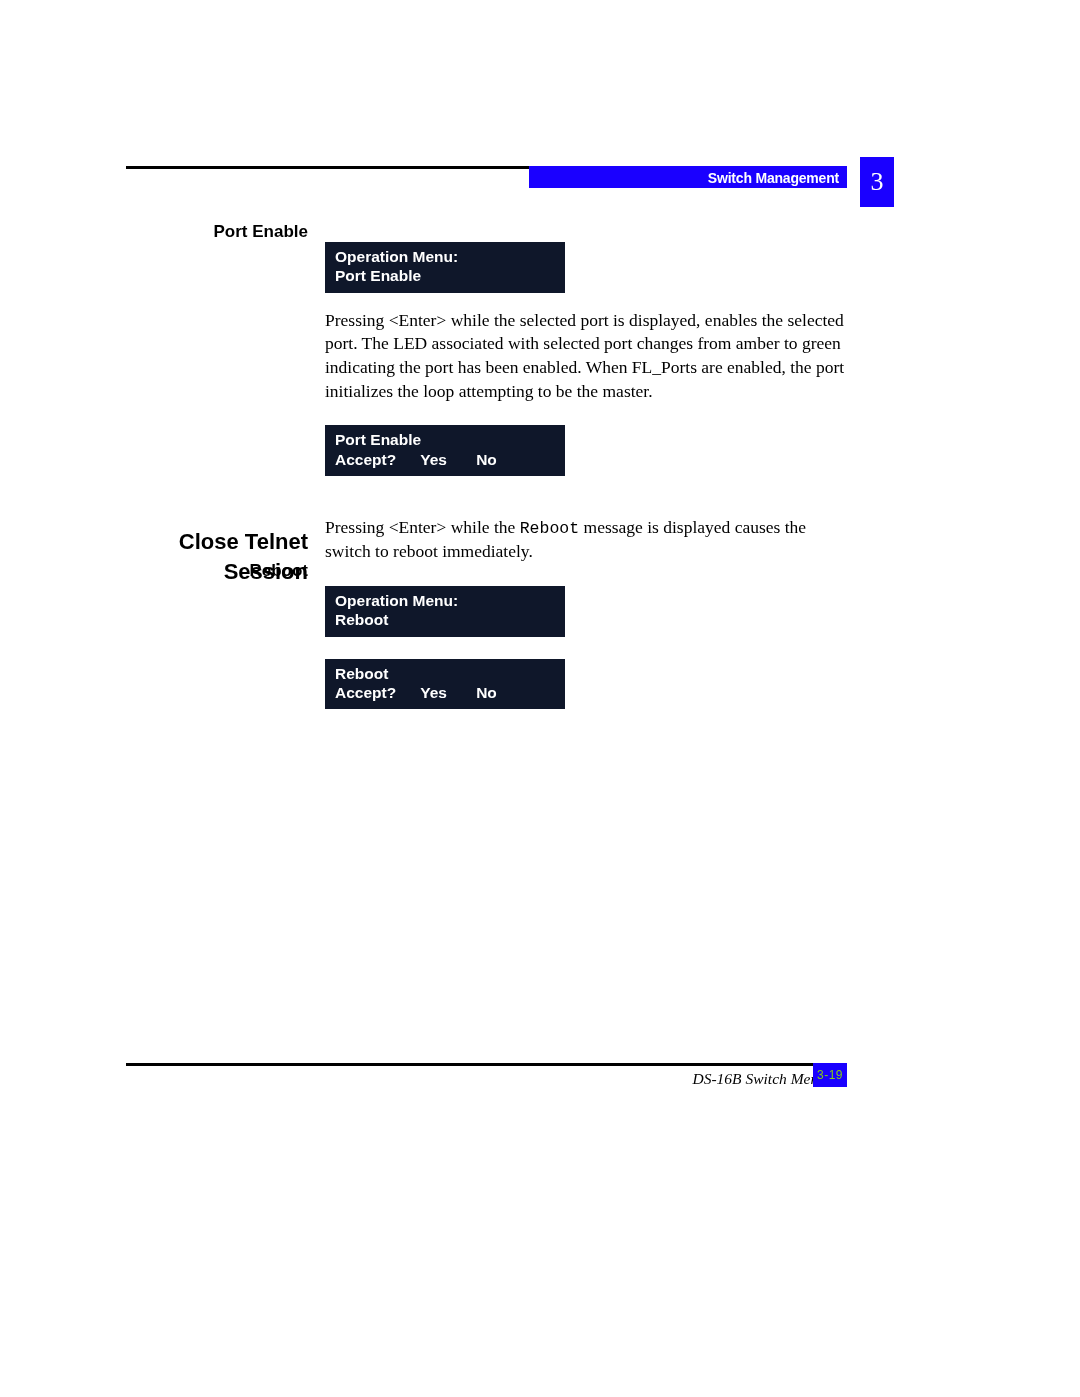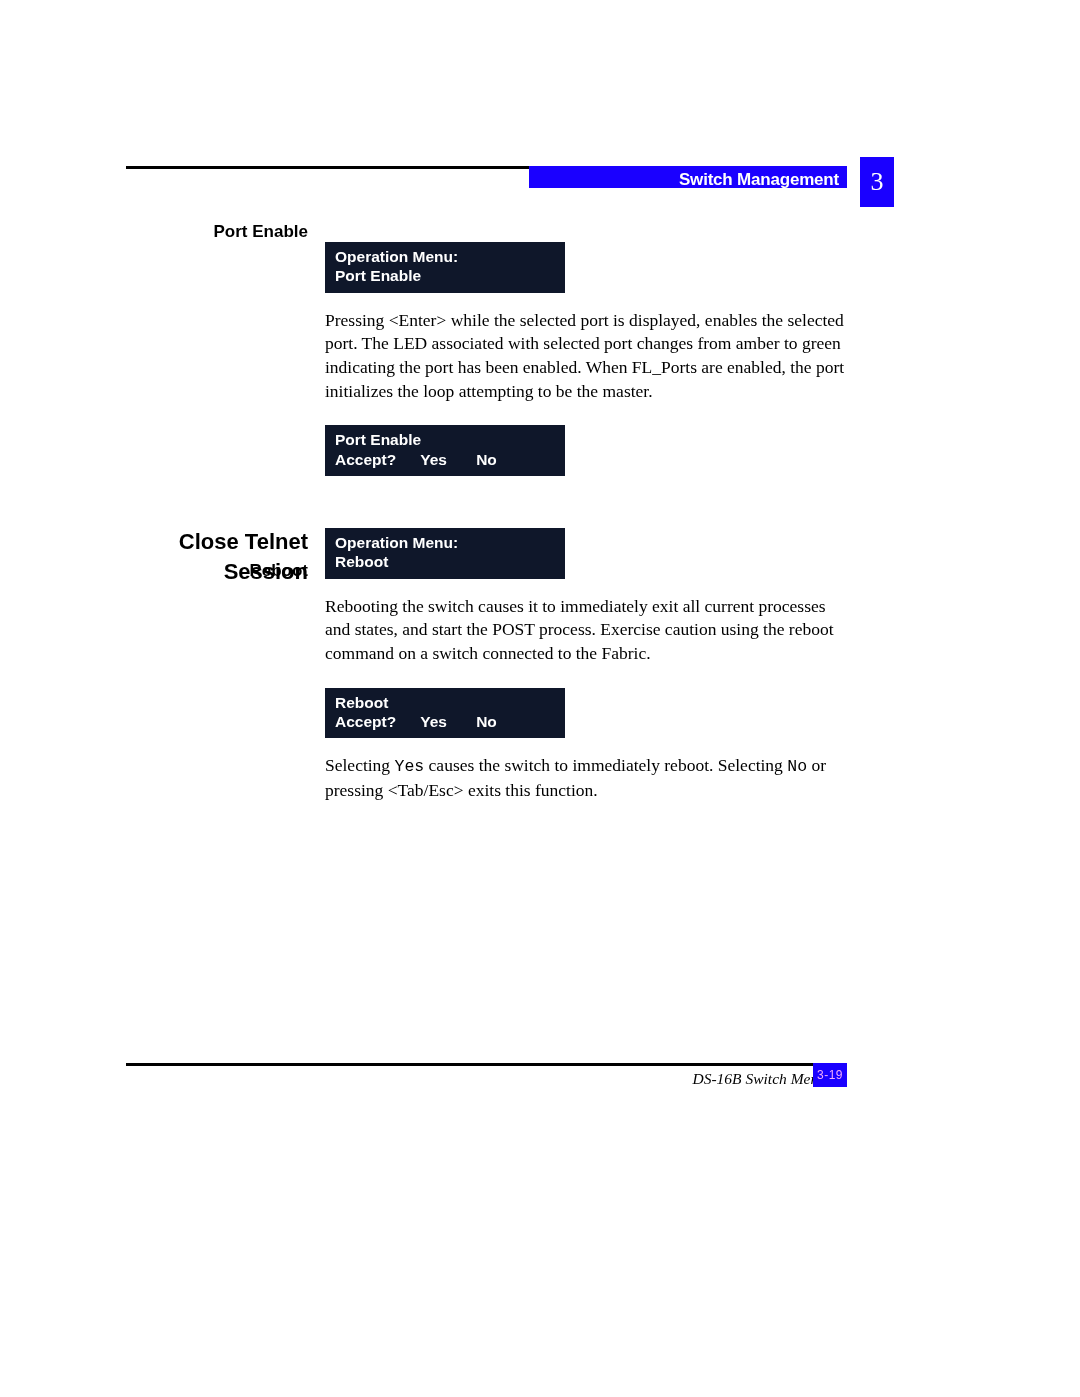--- a/index.html
+++ b/index.html
@@ -38,21 +38,21 @@
     background: #1a00ff;
   }
   .tab-top-text {
     position: absolute;
     right: 8px;
     top: 3px;
     color: #fff;
     font-family: "Arial Narrow", Arial, Helvetica, sans-serif;
     font-stretch: condensed;
     font-weight: bold;
-    font-size: 17px;
+    font-size: 14px;
     letter-spacing: -0.2px;
   }
   .chapter-box {
     position: absolute;
     left: 860px;
     top: 157px;
     width: 34px;
     height: 50px;
     background: #1a00ff;
     color: #fff;
@@ -111,21 +111,21 @@
     font-style: italic;
     font-size: 15.5px;
   }
   .footer-page {
     position: absolute;
     left: 813px;
     top: 1063px;
     width: 34px;
     height: 24px;
     background: #1a00ff;
-    color: #f0abfc;
+    color: #84cc16;
     font-family: Arial, Helvetica, sans-serif;
     font-size: 12px;
     text-align: center;
     line-height: 24px;
     letter-spacing: 0.5px;
   }
 </style>
 </head>
 <body>
 
@@ -153,38 +153,37 @@
 
     <div class="menubox">
       <div>Port Enable</div>
       <div class="accept-row">
         <span>Accept?</span><span class="yes">Yes</span><span class="no">No</span>
       </div>
     </div>
 
     <div style="height:14px"></div>
 
+    <p class="para" style="margin-top:10px">
+      <span>Pressing &lt;Enter&gt; while the </span><span class="mono">Reboot</span><span> message is displayed causes the switch to reboot immediately.</span>
+    </p>
 
     <div class="menubox">
       <div>Operation Menu:</div>
       <div>Reboot</div>
     </div>
 
-    <p class="para-tight">Rebooting the switch causes it to immediately exit all current processes and states, and start the POST process. Exercise caution using the reboot command on a switch connected to the Fabric.</p>
 
     <div class="menubox">
       <div>Reboot</div>
       <div class="accept-row">
         <span>Accept?</span><span class="yes">Yes</span><span class="no">No</span>
       </div>
     </div>
 
-    <p class="para">
-      <span>Selecting </span><span class="mono">Yes</span><span> causes the switch to immediately reboot. Selecting </span><span class="mono">No</span><span> or pressing &lt;Tab/Esc&gt; exits this function.</span>
-    </p>
 
   </div>
 
   <div class="bottom-rule"></div>
   <div class="footer-title">DS-16B Switch Menus</div>
   <div class="footer-page">3-19</div>
 
 </div>
 
 </body></html>

